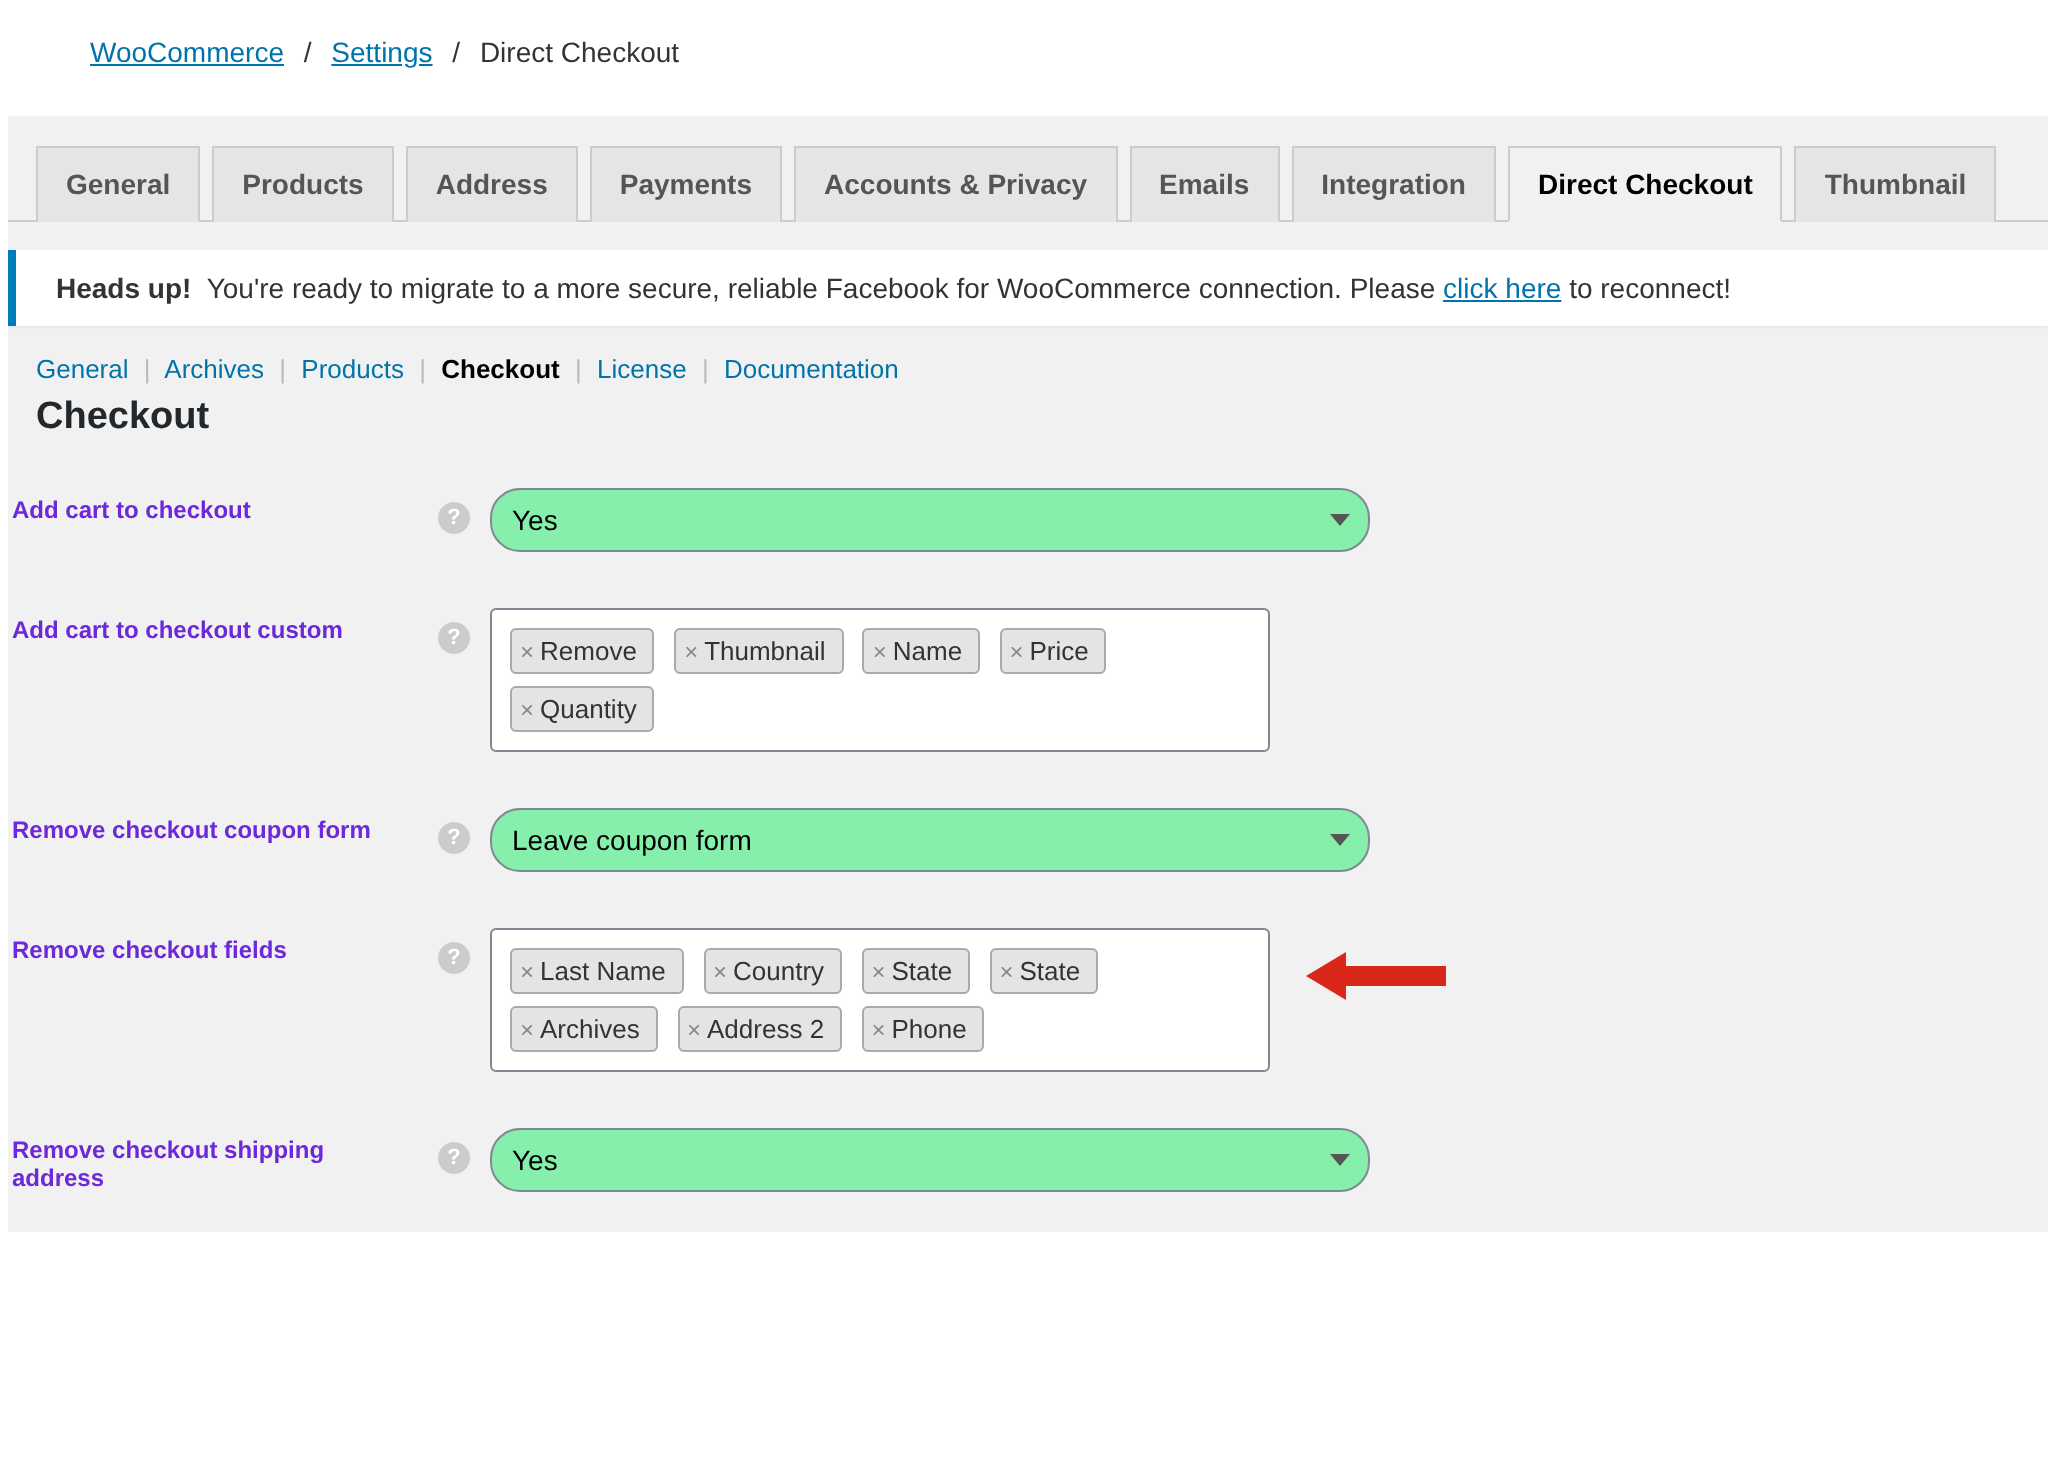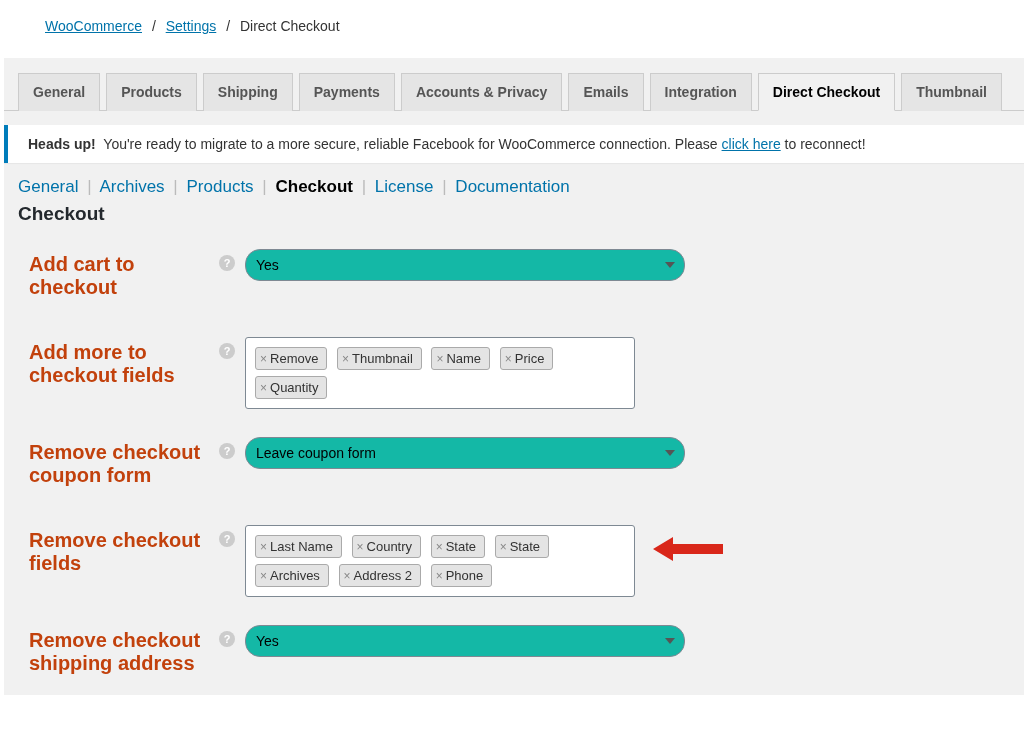--- a/index.html
+++ b/index.html
@@ -8,32 +8,32 @@
     .breadcrumb a { color: #0073aa; text-decoration: underline; }
     .breadcrumb .sep { color: #333; padding: 0 6px; }
     .breadcrumb .current { color: #333; }
     .content-wrap { background: #f1f1f1; margin: 16px 0 0 4px; padding: 0; }
     .nav-tabs { display: flex; border-bottom: 1px solid #ccc; padding: 14px 0 0 14px; gap: 6px; }
     .nav-tab { background: #e5e5e5; border: 1px solid #ccc; border-bottom: none; padding: 10px 14px; font-size: 14px; font-weight: 600; color: #555; cursor: pointer; position: relative; top: 1px; }
     .nav-tab.active { background: #f1f1f1; border-bottom: 1px solid #f1f1f1; color: #000; }
     .notice { display: flex; background: #fff; border-left: 4px solid #007cba; margin: 14px 0 0 0; padding: 11px 20px; font-size: 14px; color: #333; box-shadow: 0 1px 1px rgba(0,0,0,0.04); }
     .notice b { font-weight: 600; margin-right: 4px; }
     .notice a { color: #0073aa; text-decoration: underline; }
-    .subnav { padding: 14px 0 4px 14px; font-size: 17px; }
+    .subnav { padding: 14px 0 4px 14px; font-size: 13px; }
     .subnav a { color: #0073aa; text-decoration: none; }
     .subnav .sep2 { color: #bbb; padding: 0 4px; }
     .subnav .active { color: #000; font-weight: 700; }
     .section-title { font-size: 19px; font-weight: 700; padding: 2px 14px 6px 14px; color: #23282d; }
     .form-table { width: 100%; border-collapse: collapse; }
     .form-table tr { }
-    .form-table th { text-align: left; font-weight: 700; font-size: 20px; color: #c2410c; padding: 22px 10px 20px 25px; width: 215px; vertical-align: top; }
+    .form-table th { text-align: left; font-weight: 700; font-size: 12px; color: #6d28d9; padding: 22px 10px 20px 2px; width: 215px; vertical-align: top; }
     .form-table td.help-col { width: 24px; vertical-align: top; padding-top: 24px; }
     .form-table td { padding: 18px 10px 10px 0; vertical-align: top; }
     .help-icon { display: inline-flex; align-items: center; justify-content: center; width: 16px; height: 16px; border-radius: 50%; background: #ccc; color: #fff; font-size: 11px; font-weight: 700; cursor: help; }
-    .select { width: 440px; height: 32px; border: 1px solid #7e8993; border-radius: 15px; background: #14b8a6; padding: 4px 30px 4px 10px; font-size: 14px; position: relative; appearance: none; -webkit-appearance: none; }
+    .select { width: 440px; height: 32px; border: 1px solid #7e8993; border-radius: 15px; background: #86efac; padding: 4px 30px 4px 10px; font-size: 14px; position: relative; appearance: none; -webkit-appearance: none; }
     .select-wrap { position: relative; display: inline-block; }
     .select-wrap::after { content: ""; position: absolute; right: 10px; top: 50%; transform: translateY(-50%); border-left: 5px solid transparent; border-right: 5px solid transparent; border-top: 6px solid #555; pointer-events: none; }
     .text-input { width: 390px; height: 32px; border: 1px solid #7e8993; border-radius: 3px; background: #fff; padding: 4px 10px; font-size: 14px; }
     .multi-select { width: 390px; min-height: 60px; border: 1px solid #7e8993; border-radius: 3px; background: #fff; padding: 6px 6px; }
     .tag { display: inline-flex; align-items: center; background: #e4e4e4; border: 1px solid #aaa; border-radius: 3px; padding: 3px 8px 3px 4px; margin: 3px 3px; font-size: 13px; color: #333; cursor: default; }
     .tag .x { color: #888; margin-right: 3px; font-size: 12px; cursor: pointer; }
     .arrow-svg { }
   </style>
 </head>
 <body>
@@ -43,21 +43,21 @@
   <span class="sep">/</span>
   <a href="#">Settings</a>
   <span class="sep">/</span>
   <span class="current">Direct Checkout</span>
 </div>
 
 <div class="content-wrap">
   <div class="nav-tabs">
     <div class="nav-tab">General</div>
     <div class="nav-tab">Products</div>
-    <div class="nav-tab">Shipping</div>
+    <div class="nav-tab">Address</div>
     <div class="nav-tab">Payments</div>
     <div class="nav-tab">Accounts &amp; Privacy</div>
     <div class="nav-tab">Emails</div>
     <div class="nav-tab">Integration</div>
     <div class="nav-tab active">Direct Checkout</div>
     <div class="nav-tab">Thumbnail</div>
   </div>
 
   <div class="notice">
     <div>
@@ -88,21 +88,21 @@
       <td class="help-col"><span class="help-icon">?</span></td>
       <td>
         <div class="select-wrap">
           <select class="select">
             <option>Yes</option>
           </select>
         </div>
       </td>
     </tr>
     <tr>
-      <th>Add more to checkout fields</th>
+      <th>Add cart to checkout custom</th>
       <td class="help-col"><span class="help-icon">?</span></td>
       <td>
         <div class="multi-select" style="min-height:66px;">
           <span class="tag">
                 <span class="x">×</span>
                 <span>Remove</span>
               </span>
           <span class="tag">
                 <span class="x">×</span>
                 <span>Thumbnail</span>

